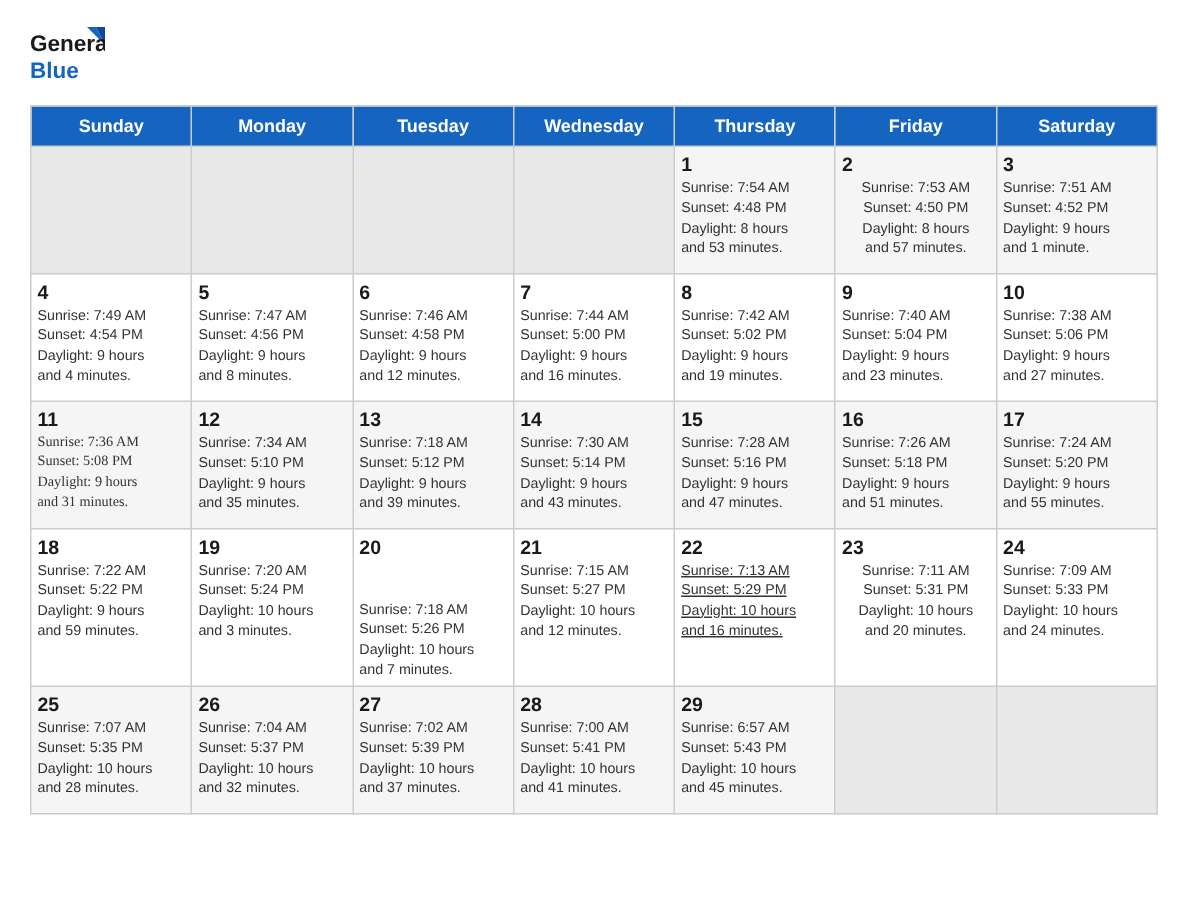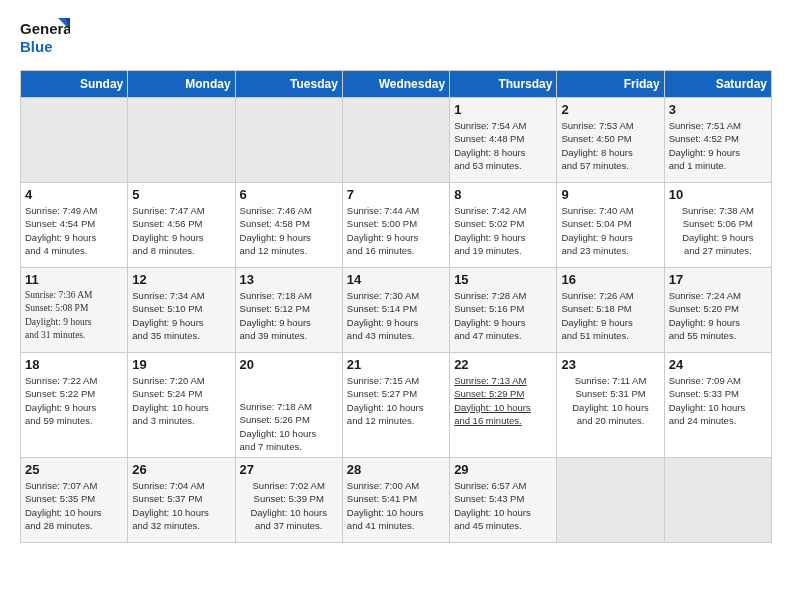--- a/index.html
+++ b/index.html
@@ -37,21 +37,21 @@
       width: 100%;
       border-collapse: collapse;
       table-layout: fixed;
     }
     thead tr th {
       background-color: #1565c0;
       color: #fff;
       font-size: 12px;
       font-weight: bold;
       padding: 6px 4px;
-      text-align: right;
+      text-align: center;
       border: 1px solid #ccc;
     }
     tbody tr td {
       vertical-align: top;
       border: 1px solid #ccc;
       padding: 4px 4px;
       font-size: 10px;
       color: #333;
       height: 85px;
       background: #fff;
@@ -116,21 +116,21 @@
         <td class="empty-cell"></td>
         <td>
           <span class="day-number">1</span>
           <div class="day-info" style="white-space: pre-line;">Sunrise: 7:54 AM
 Sunset: 4:48 PM
 Daylight: 8 hours
 and 53 minutes.</div>
         </td>
         <td>
           <span class="day-number">2</span>
-          <div class="day-info" style="white-space: pre-line;">Sunrise: 7:53 AM
+          <div class="day-info" style="white-space: pre-line; text-align: center;">Sunrise: 7:53 AM
 Sunset: 4:50 PM
 Daylight: 8 hours
 and 57 minutes.</div>
         </td>
         <td>
           <span class="day-number">3</span>
           <div class="day-info" style="white-space: pre-line;">Sunrise: 7:51 AM
 Sunset: 4:52 PM
 Daylight: 9 hours
 and 1 minute.</div>
@@ -174,21 +174,21 @@
         </td>
         <td>
           <span class="day-number">9</span>
           <div class="day-info" style="white-space: pre-line;">Sunrise: 7:40 AM
 Sunset: 5:04 PM
 Daylight: 9 hours
 and 23 minutes.</div>
         </td>
         <td>
           <span class="day-number">10</span>
-          <div class="day-info" style="white-space: pre-line; text-align: center;">Sunrise: 7:38 AM
+          <div class="day-info" style="white-space: pre-line;">Sunrise: 7:38 AM
 Sunset: 5:06 PM
 Daylight: 9 hours
 and 27 minutes.</div>
         </td>
       </tr>
       <tr>
         <td>
           <span class="day-number">11</span>
           <div class="day-info" style="white-space: pre-line; font-family: Liberation Serif, serif;">Sunrise: 7:36 AM
 Sunset: 5:08 PM
@@ -299,21 +299,21 @@
         </td>
         <td>
           <span class="day-number">26</span>
           <div class="day-info" style="white-space: pre-line;">Sunrise: 7:04 AM
 Sunset: 5:37 PM
 Daylight: 10 hours
 and 32 minutes.</div>
         </td>
         <td>
           <span class="day-number">27</span>
-          <div class="day-info" style="white-space: pre-line; text-align: center;">Sunrise: 7:02 AM
+          <div class="day-info" style="white-space: pre-line;">Sunrise: 7:02 AM
 Sunset: 5:39 PM
 Daylight: 10 hours
 and 37 minutes.</div>
         </td>
         <td>
           <span class="day-number">28</span>
           <div class="day-info" style="white-space: pre-line;">Sunrise: 7:00 AM
 Sunset: 5:41 PM
 Daylight: 10 hours
 and 41 minutes.</div>

